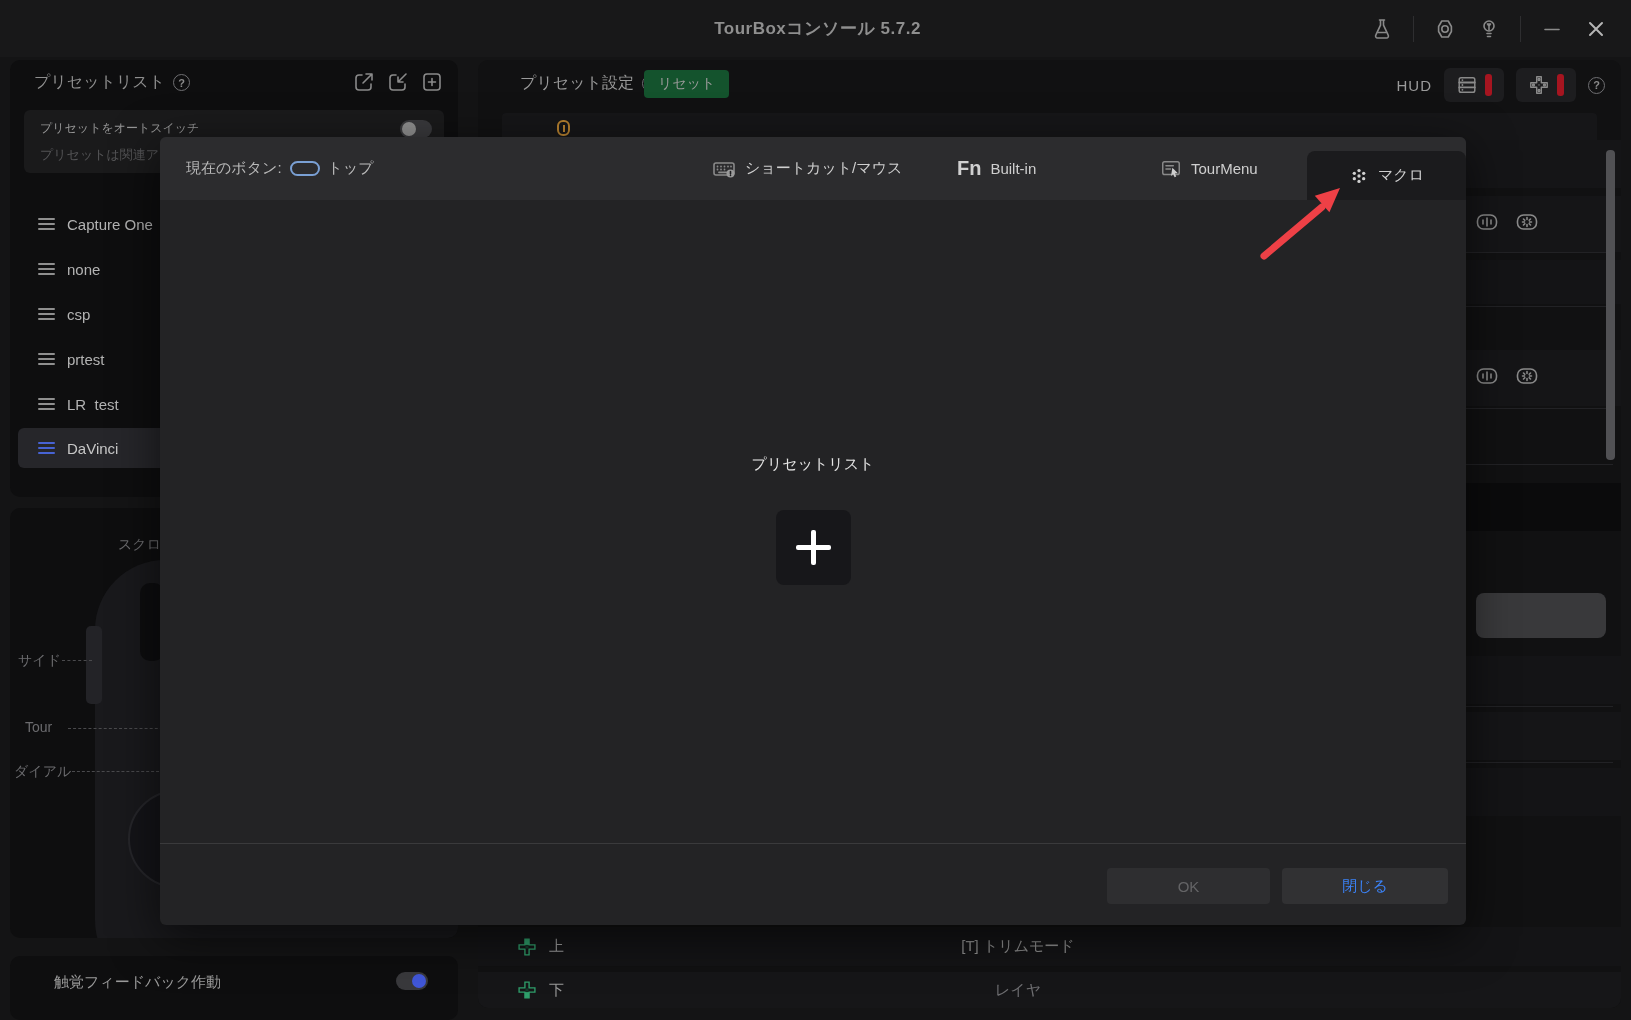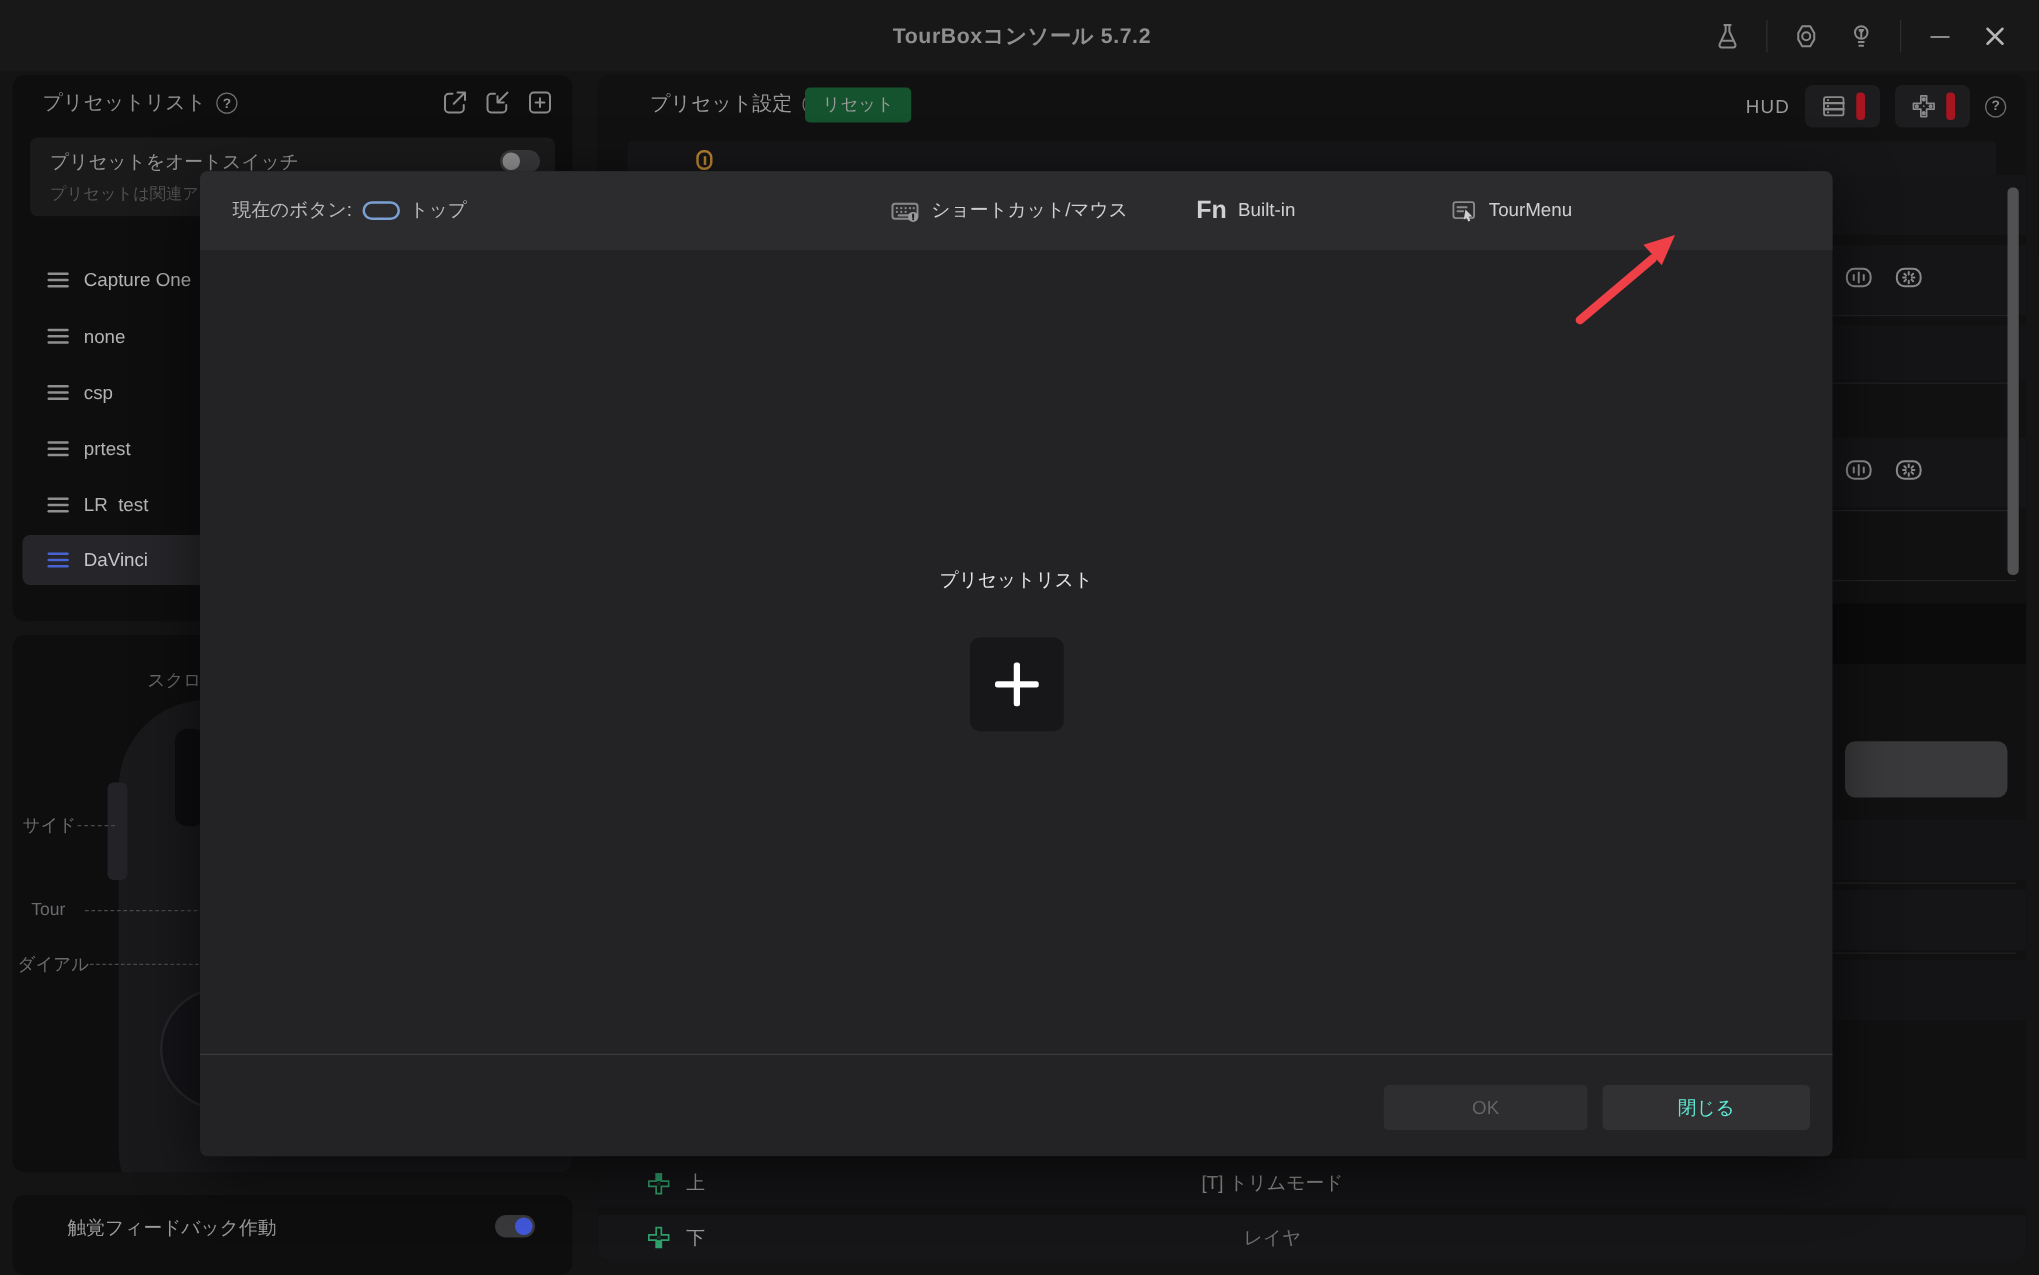--- a/index.html
+++ b/index.html
@@ -27,21 +27,21 @@
   .hamb span{display:block;height:2px;border-radius:1px;background:#8f8f8f;}
   .hamb.blue span{background:#4763d4;}
 
   
   #preset-panel{left:10px;top:60px;width:448px;height:437px;}
   #preset-head{position:absolute;left:24px;top:12px;display:flex;align-items:center;gap:8px;
                color:#8f8f8f;font-size:16px;}
   #preset-tools{position:absolute;right:14px;top:10px;display:flex;gap:10px;}
   .tool-ic{width:24px;height:24px;cursor:pointer;}
   #auto-box{position:absolute;left:14px;top:50px;width:420px;height:63px;background:#1a1a1b;border-radius:6px;}
-  #auto-label{position:absolute;left:16px;top:10px;color:#969696;font-size:15px;}
+  #auto-label{position:absolute;left:16px;top:10px;color:#969696;font-size:12px;}
   #auto-sub{position:absolute;left:16px;top:36px;color:#545456;font-size:13px;white-space:nowrap;}
   #auto-toggle{position:absolute;right:12px;top:10px;}
   .prow{position:absolute;left:8px;width:432px;height:40px;display:flex;align-items:center;gap:12px;
         padding-left:20px;color:#b3b3b3;font-size:15px;white-space:pre;border-radius:6px;cursor:pointer;}
   .prow.sel{background:#26262a;color:#c7c7c7;}
 
   
   #device-panel{left:10px;top:508px;width:448px;height:430px;}
   #dev-body{position:absolute;left:85px;top:52px;width:370px;height:430px;background:#19191c;border-radius:70px;}
   #dev-side{position:absolute;left:76px;top:118px;width:16px;height:78px;background:#232327;border-radius:5px;}
@@ -100,21 +100,21 @@
   #empty-text{position:absolute;left:0;right:0;top:318px;text-align:center;color:#e5e5e5;font-size:15px;}
   #add-macro{position:absolute;left:616px;top:373px;width:75px;height:75px;background:#17171a;
              border-radius:8px;cursor:pointer;}
   #add-macro:before,#add-macro:after{content:"";position:absolute;background:#fff;border-radius:2px;}
   #add-macro:before{left:20px;top:35px;width:35px;height:5px;}
   #add-macro:after{left:35px;top:20px;width:5px;height:35px;}
   #mfoot-div{position:absolute;left:0;right:0;top:706px;height:1px;background:#3a3a3c;}
   .mbtn{position:absolute;top:731px;height:36px;border-radius:4px;display:flex;align-items:center;
         justify-content:center;font-size:15px;cursor:pointer;}
   #ok-btn{left:947px;width:163px;background:#2e2e30;color:#646466;}
-  #close-btn{left:1122px;width:166px;background:#313133;color:#5eead4;}
+  #close-btn{left:1122px;width:166px;background:#313133;color:#3b82f6;}
   #red-arrow{position:absolute;left:1250px;top:178px;z-index:20;pointer-events:none;}
 </style>
 </head>
 <body>
 
 <div id="root">
 
   <div id="titlebar">
     <div id="title">TourBoxコンソール 5.7.2</div>
     <div id="tb-icons">
@@ -338,20 +338,32 @@
         <span>Built-in</span>
       </div>
       <div class="mtab" id="tab-tourmenu">
         <svg class="line" width="22" height="22" viewBox="0 0 24 24">
             <rect x="3" y="4" width="18" height="14" rx="2"></rect>
             <path d="M6.5 8.5h8M6.5 12h5"></path>
             <path d="M13.5 10.5l6 6-3.2.3 1.4 3.4-1.8.8-1.5-3.6-2.4 2.1z" fill="#cfcfcf" stroke="none"></path>
           </svg>
         <span>TourMenu</span>
       </div>
+      <div class="mtab" id="tab-macro">
+        <svg width="20" height="20" viewBox="0 0 24 24" fill="#d0d0d0">
+          <circle cx="12" cy="5.5" r="2"></circle>
+            <circle cx="17.6" cy="8.8" r="2"></circle>
+            <circle cx="17.6" cy="15.2" r="2"></circle>
+          <circle cx="12" cy="18.5" r="2"></circle>
+            <circle cx="6.4" cy="15.2" r="2"></circle>
+            <circle cx="6.4" cy="8.8" r="2"></circle>
+            <circle cx="12" cy="12" r="2"></circle>
+        </svg>
+        <span>マクロ</span>
+      </div>
     </div>
 
     <div id="empty-text">プリセットリスト</div>
     <div id="add-macro"></div>
 
     <div id="mfoot-div"></div>
     <div class="mbtn" id="ok-btn">OK</div>
     <div class="mbtn" id="close-btn">閉じる</div>
   </div>
 

